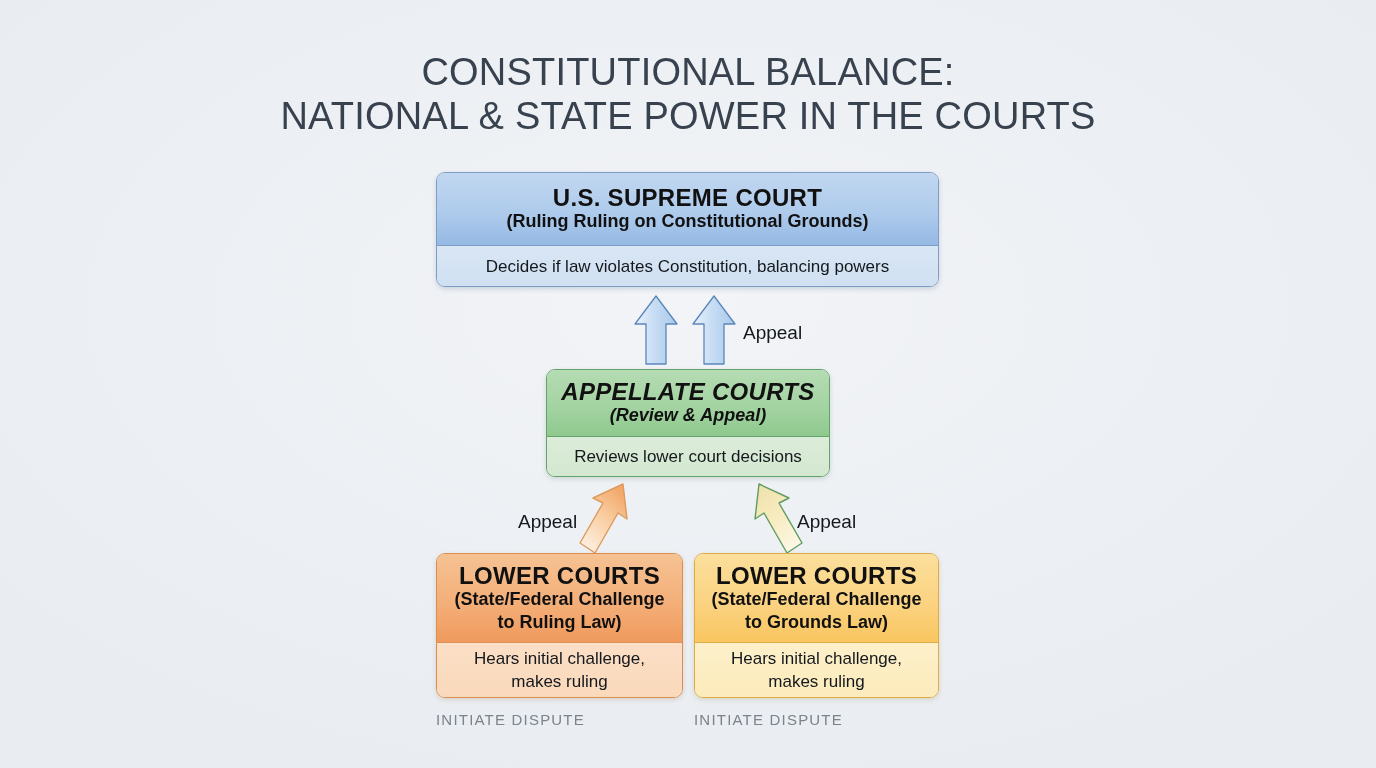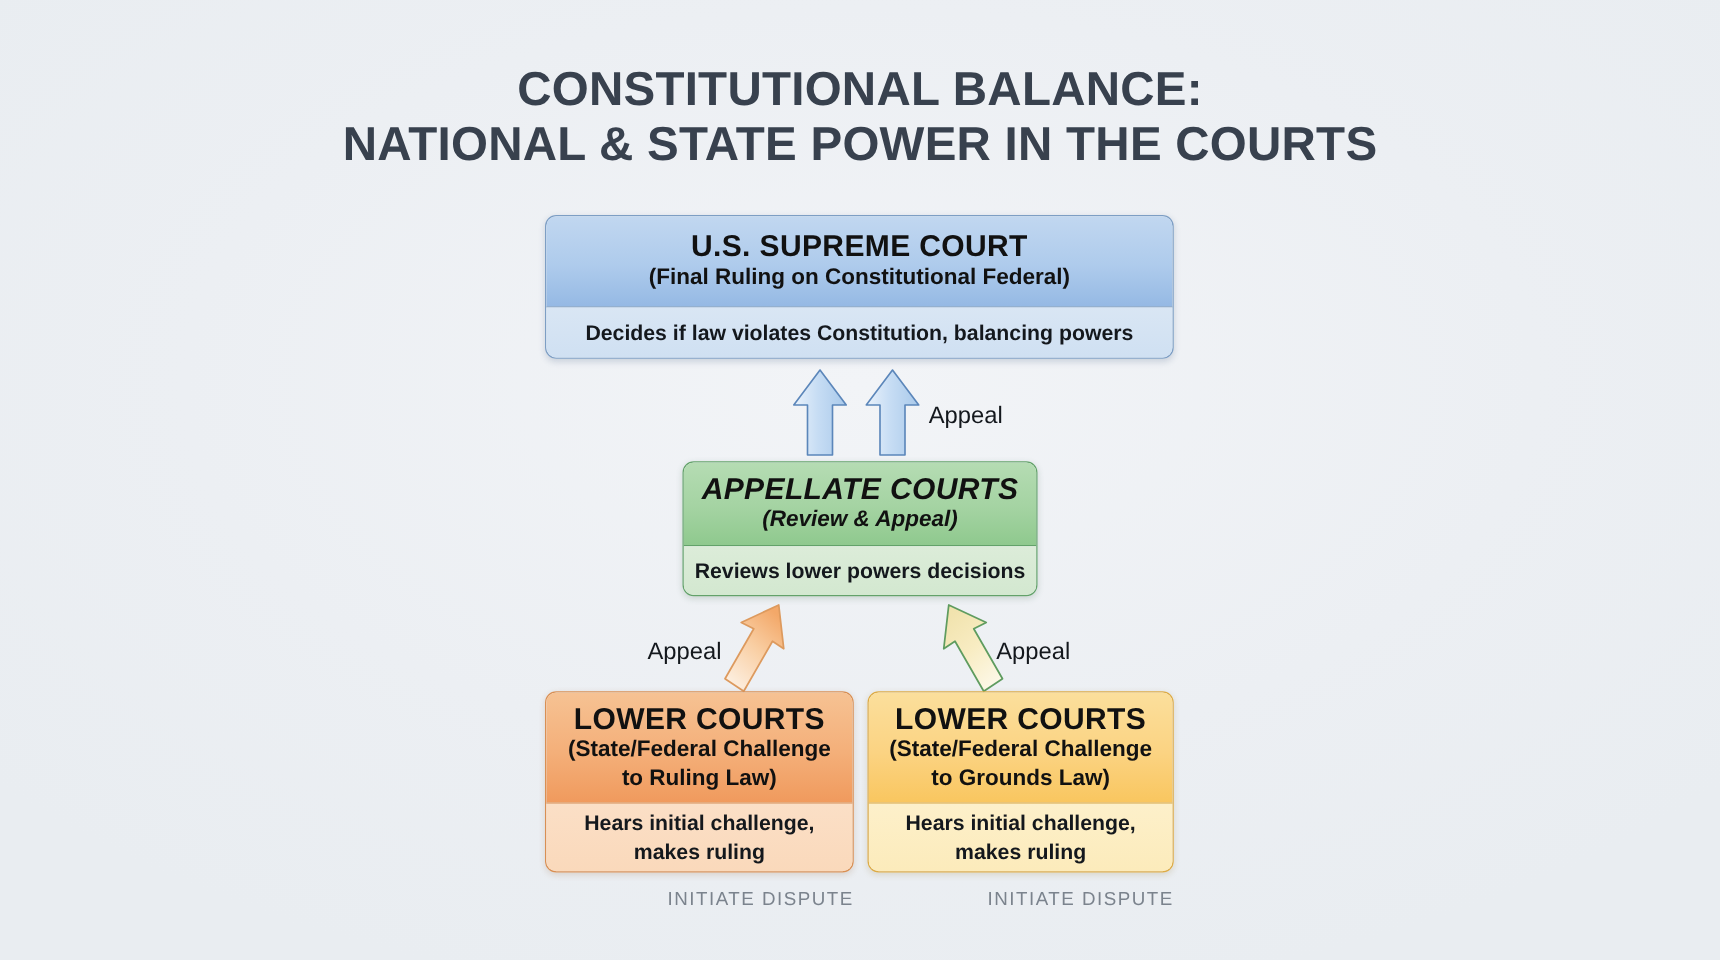--- a/index.html
+++ b/index.html
@@ -25,21 +25,21 @@
 
   
   .title {
     position: absolute;
     left: 0;
     top: 50px;
     width: 1376px;
     text-align: center;
     color: #38414e;
     font-size: 38px;
-    font-weight: bold;
+    font-weight: normal;
     line-height: 44px;
     letter-spacing: 0.2px;
   }
   .title .line { display: block; }
 
   
   .node {
     position: absolute;
     border-radius: 9px;
     overflow: hidden;
@@ -69,21 +69,20 @@
   .node .foot {
     box-sizing: border-box;
     width: 100%;
     display: flex;
     align-items: center;
     justify-content: center;
     text-align: center;
     font-size: 17px;
     color: #14181d;
     line-height: 23px;
-    font-weight: bold;
   }
 
   
   #node-supreme {
     left: 436px;
     top: 172px;
     width: 503px;
     height: 115px;
     border: 1px solid #7d9ec4;
     box-shadow: 0 2px 5px rgba(70, 95, 130, 0.22);
@@ -175,40 +174,40 @@
   }
   #label-appeal-top    { left: 743px; top: 322px; }
   #label-appeal-left   { left: 518px; top: 511px; }
   #label-appeal-right  { left: 797px; top: 511px; }
 
   .initiate-label {
     position: absolute;
     font-size: 15px;
     color: #7b838d;
     letter-spacing: 1.2px;
-    text-align: right;
+    text-align: left;
     white-space: nowrap;
   }
   #initiate-left  { left: 436px; top: 711px; width: 247px; }
   #initiate-right { left: 694px; top: 711px; width: 245px; }
 </style>
 </head>
 <body>
 
 <div id="stage">
 
   <div class="title">
     <span class="line">CONSTITUTIONAL BALANCE:</span>
     <span class="line">NATIONAL &amp; STATE POWER IN THE COURTS</span>
   </div>
 
   <div class="node" id="node-supreme">
     <div class="head">
       <div class="h-title">U.S. SUPREME COURT</div>
-      <div class="h-sub">(Final Ruling on Constitutional Federal)</div>
+      <div class="h-sub">(Ruling Ruling on Constitutional Grounds)</div>
     </div>
     <div class="foot">Decides if law violates Constitution, balancing powers</div>
   </div>
 
   <svg class="arrow-svg" id="arrow-up-left" width="48" height="72" viewBox="0 0 48 72">
     <defs>
       <linearGradient id="gradBlueArrowA" x1="0" y1="0" x2="1" y2="0">
         <stop offset="0%" stop-color="#eaf2fb"></stop>
         <stop offset="45%" stop-color="#c7ddf4"></stop>
         <stop offset="100%" stop-color="#a9c9ea"></stop>
@@ -252,21 +251,21 @@
 
   <div class="edge-label" id="label-appeal-top">Appeal</div>
   <div class="edge-label" id="label-appeal-left">Appeal</div>
   <div class="edge-label" id="label-appeal-right">Appeal</div>
 
   <div class="node" id="node-appellate">
     <div class="head">
       <div class="h-title">APPELLATE COURTS</div>
       <div class="h-sub">(Review &amp; Appeal)</div>
     </div>
-    <div class="foot">Reviews lower powers decisions</div>
+    <div class="foot">Reviews lower court decisions</div>
   </div>
 
   <div class="node" id="node-lower-state">
     <div class="head">
       <div class="h-title">LOWER COURTS</div>
       <div class="h-sub">(State/Federal Challenge</div>
       <div class="h-sub">to Ruling Law)</div>
     </div>
     <div class="foot">
       <div>

